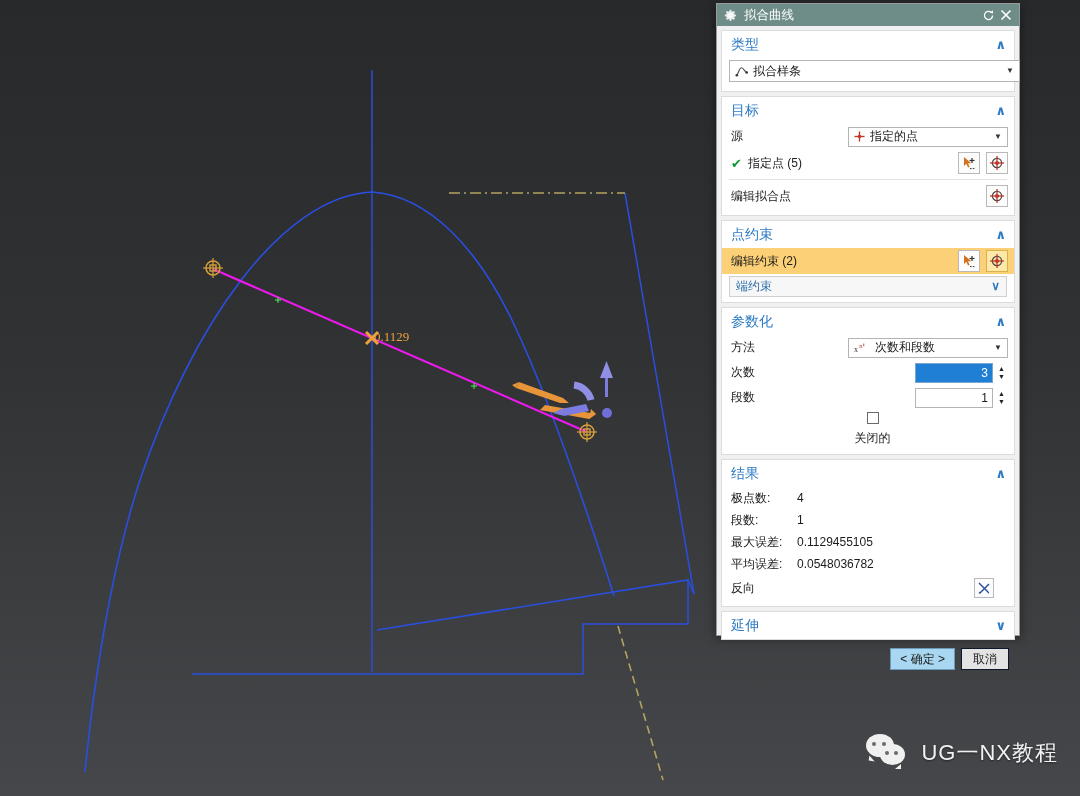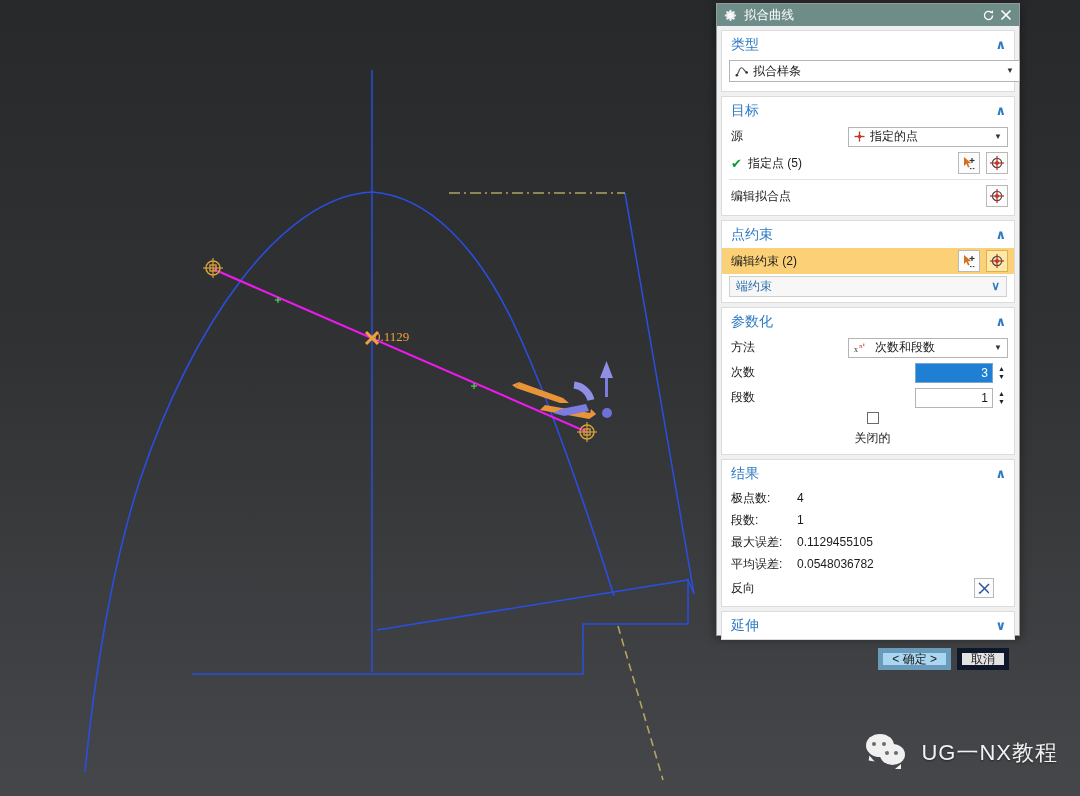--- a/index.html
+++ b/index.html
@@ -149,21 +149,21 @@
 
   .green{ color:#0a9a32; font-weight:bold; font-size:13px; }
 
   
   #footer{
     display:flex; justify-content:flex-end; align-items:center;
     gap:6px; padding:8px 6px 7px 0;
   }
   .btn{
     min-width:48px; height:22px; padding:0 9px;
-    border:5px solid #0f172a; background:#e3e3e3;
+    border:1px solid #0f172a; background:#e3e3e3;
     display:flex; align-items:center; justify-content:center;
     font-size:12px;
   }
   .btn.primary{ background:#a9d6f0; border-color:#6a9bbb; }
 </style>
 </head>
 <body>
 
 <div id="viewport">
 

